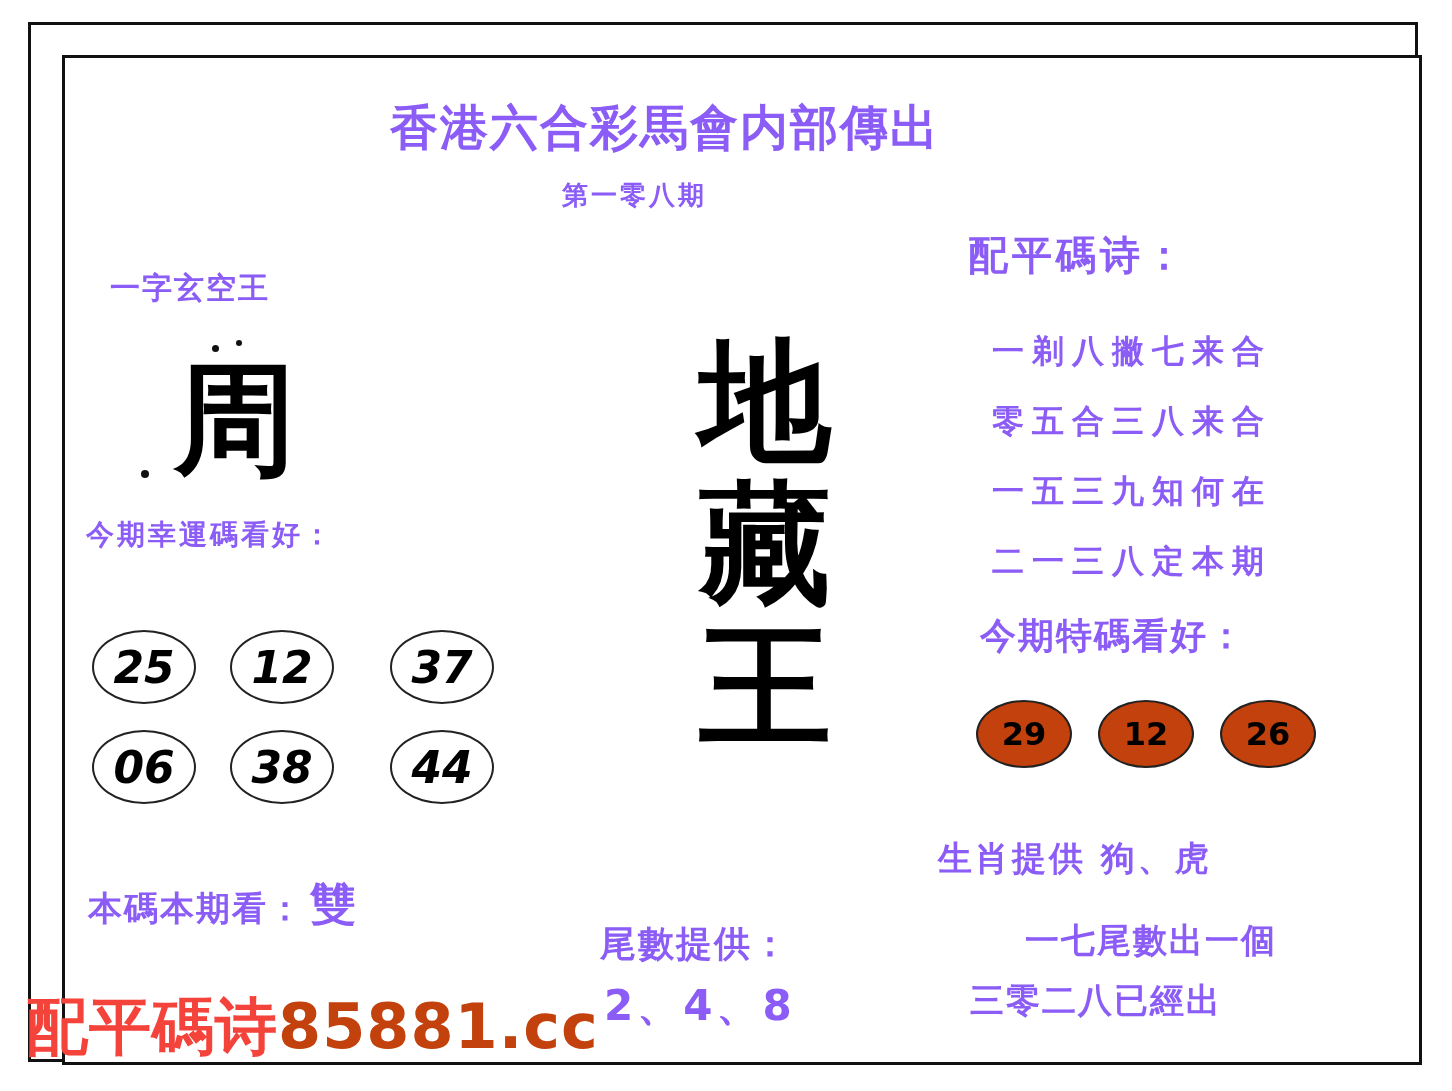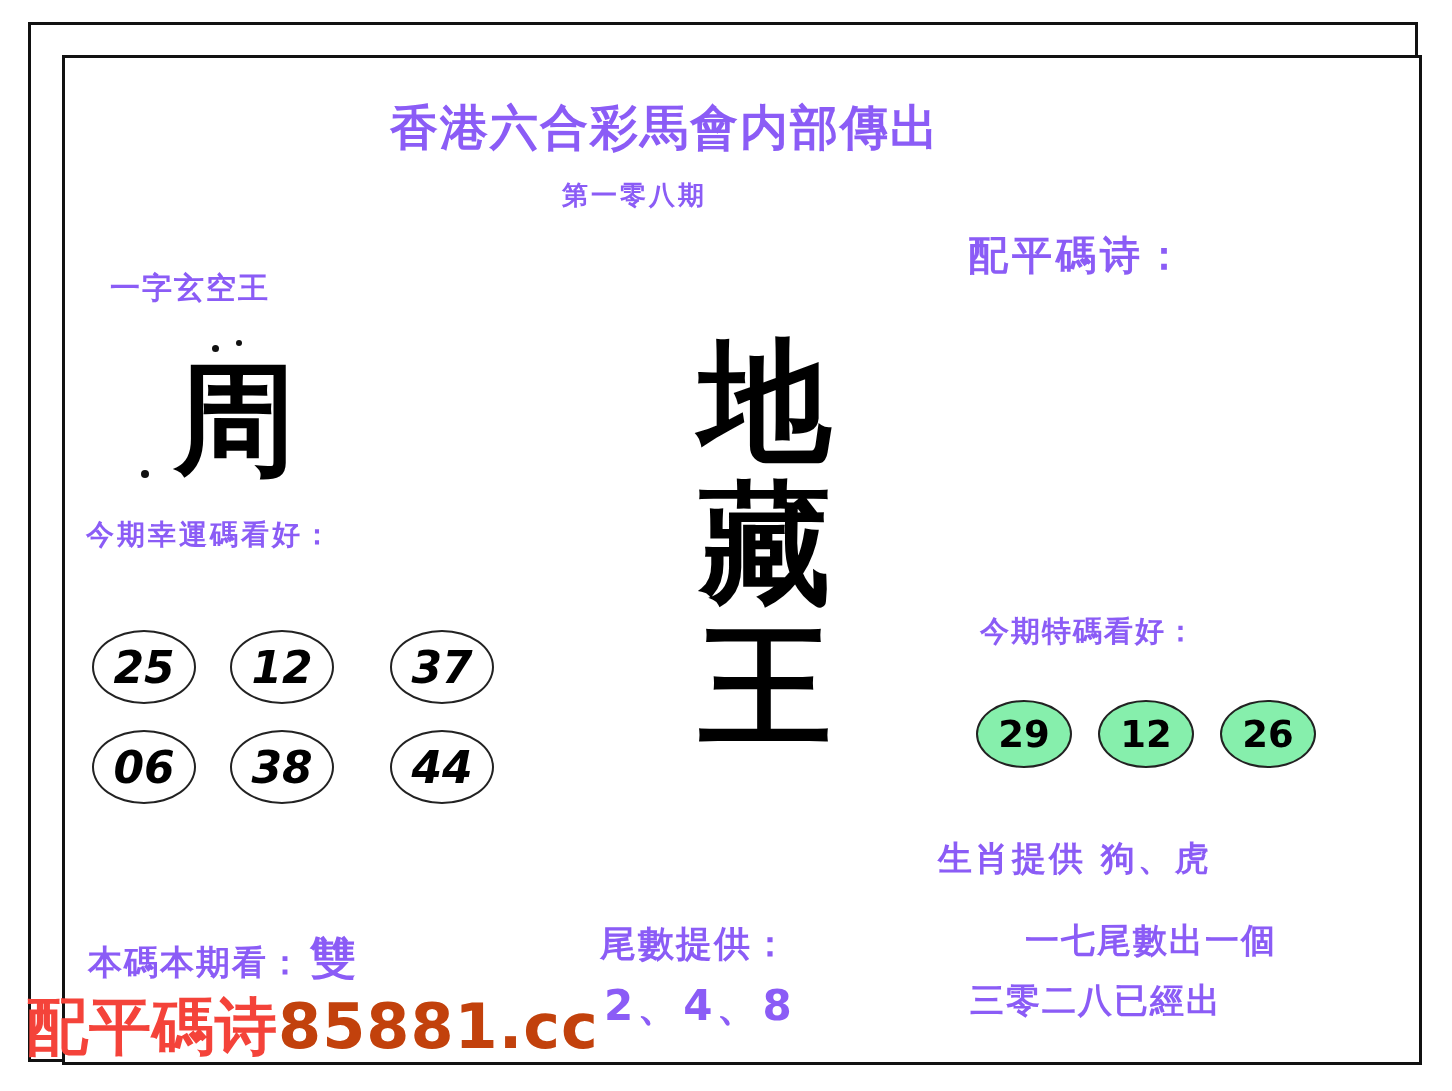--- a/index.html
+++ b/index.html
@@ -117,21 +117,21 @@
     font-weight: bold;
     color: #000;
     background: #fff;
   }
   .ball.offset {
     margin-left: 22px;
   }
   .bottom-left {
     position: absolute;
     left: 88px;
-    top: 928px;
+    top: 874px;
     font-size: 34px;
     font-weight: bold;
     letter-spacing: 2px;
   }
   .bottom-left .emph {
     font-size: 46px;
     margin-left: 6px;
   }
   .center-vert {
     position: absolute;
@@ -181,42 +181,42 @@
     font-size: 32px;
     font-weight: bold;
     letter-spacing: 8px;
     margin-bottom: 26px;
     white-space: nowrap;
   }
   .special-label {
     position: absolute;
     left: 980px;
     top: 612px;
-    font-size: 29px;
+    font-size: 36px;
     font-weight: bold;
     letter-spacing: 2px;
   }
   .special-balls {
     position: absolute;
     left: 976px;
     top: 700px;
     display: flex;
     gap: 26px;
   }
   .sball {
     width: 92px;
     height: 64px;
     border: 2px solid #222;
     border-radius: 50%;
     display: flex;
     align-items: center;
     justify-content: center;
-    font-size: 37px;
-    font-weight: bold;
-    background: #86efac;
+    font-size: 32px;
+    font-weight: bold;
+    background: #c2410c;
     text-align: right;
   }
   .zodiac {
     position: absolute;
     left: 938px;
     top: 836px;
     font-size: 34px;
     font-weight: bold;
     letter-spacing: 3px;
   }
@@ -299,20 +299,26 @@
     <span class="zh cv">地</span>
     <span class="zh cv">藏</span>
     <span class="zh cv">王</span>
   </div>
 
   <div class="zh tail-label">尾數提供：</div>
   <div class="zh tail-nums">2、4、8</div>
 
   <div class="zh right-title">配平碼诗：</div>
 
+  <div class="poem">
+    <div class="zh poem-line">一剃八撇七来合</div>
+    <div class="zh poem-line">零五合三八来合</div>
+    <div class="zh poem-line">一五三九知何在</div>
+    <div class="zh poem-line">二一三八定本期</div>
+  </div>
 
   <div class="zh special-label">今期特碼看好：</div>
 
   <div class="special-balls">
     <div class="sball">29</div>
     <div class="sball">12</div>
     <div class="sball">26</div>
   </div>
 
   <div class="zh zodiac">生肖提供  狗、虎</div>

